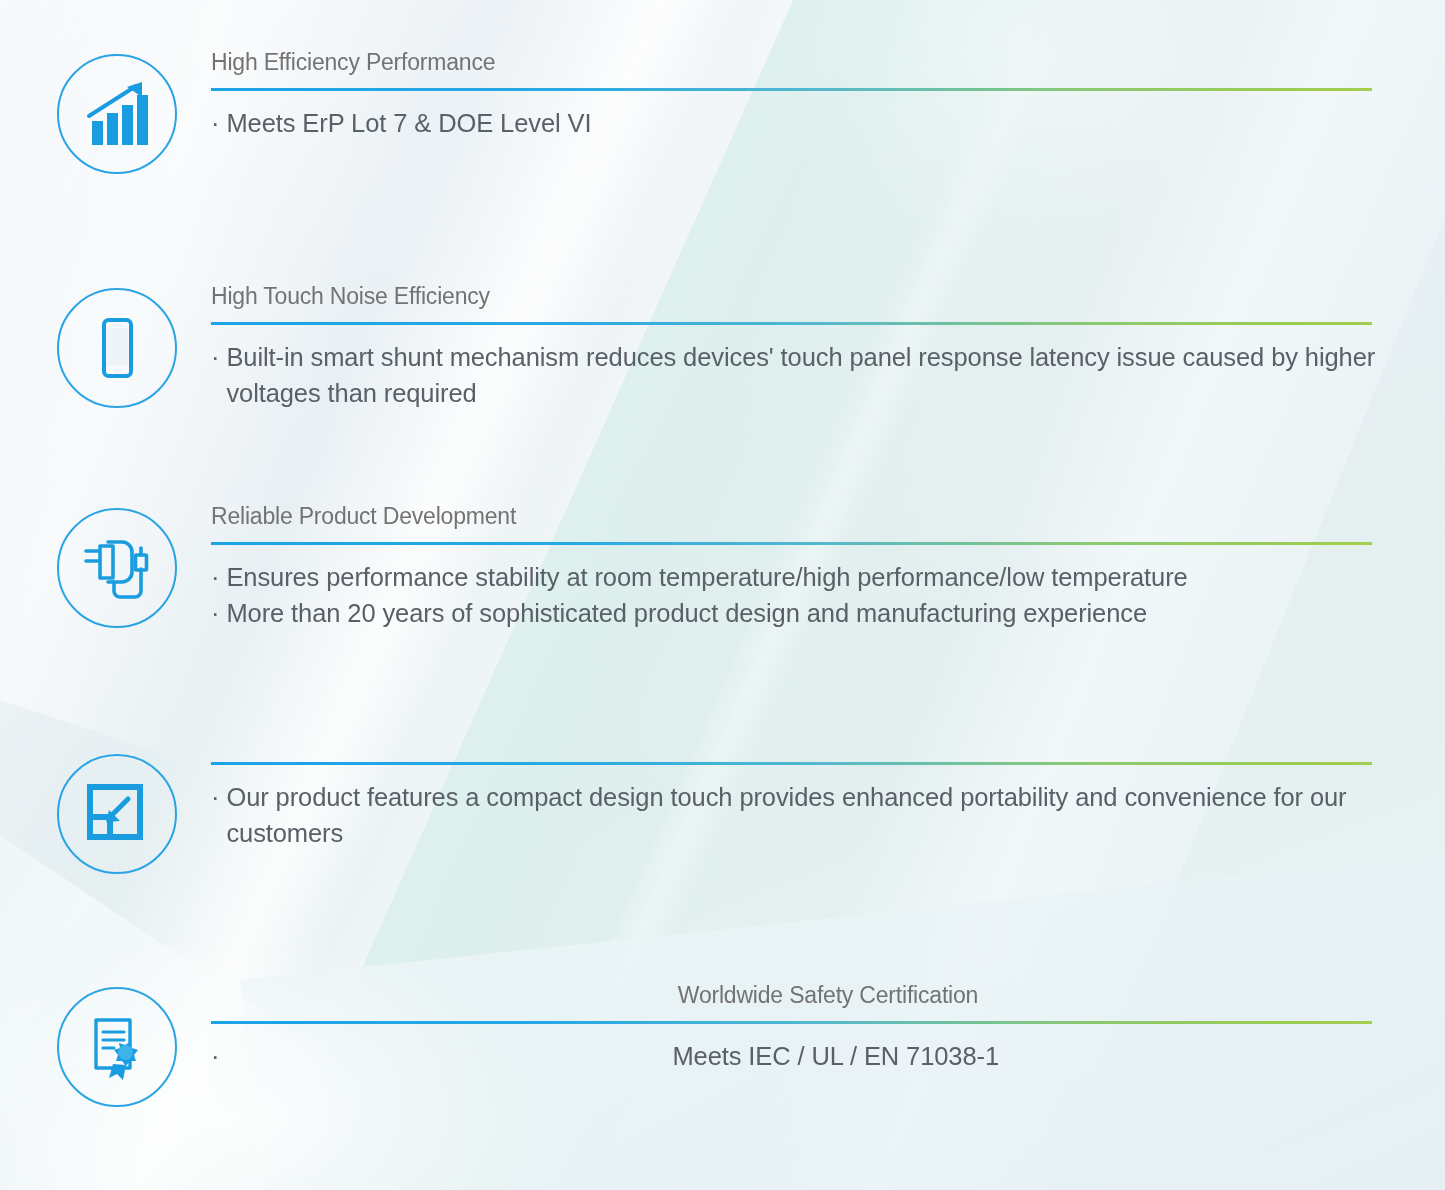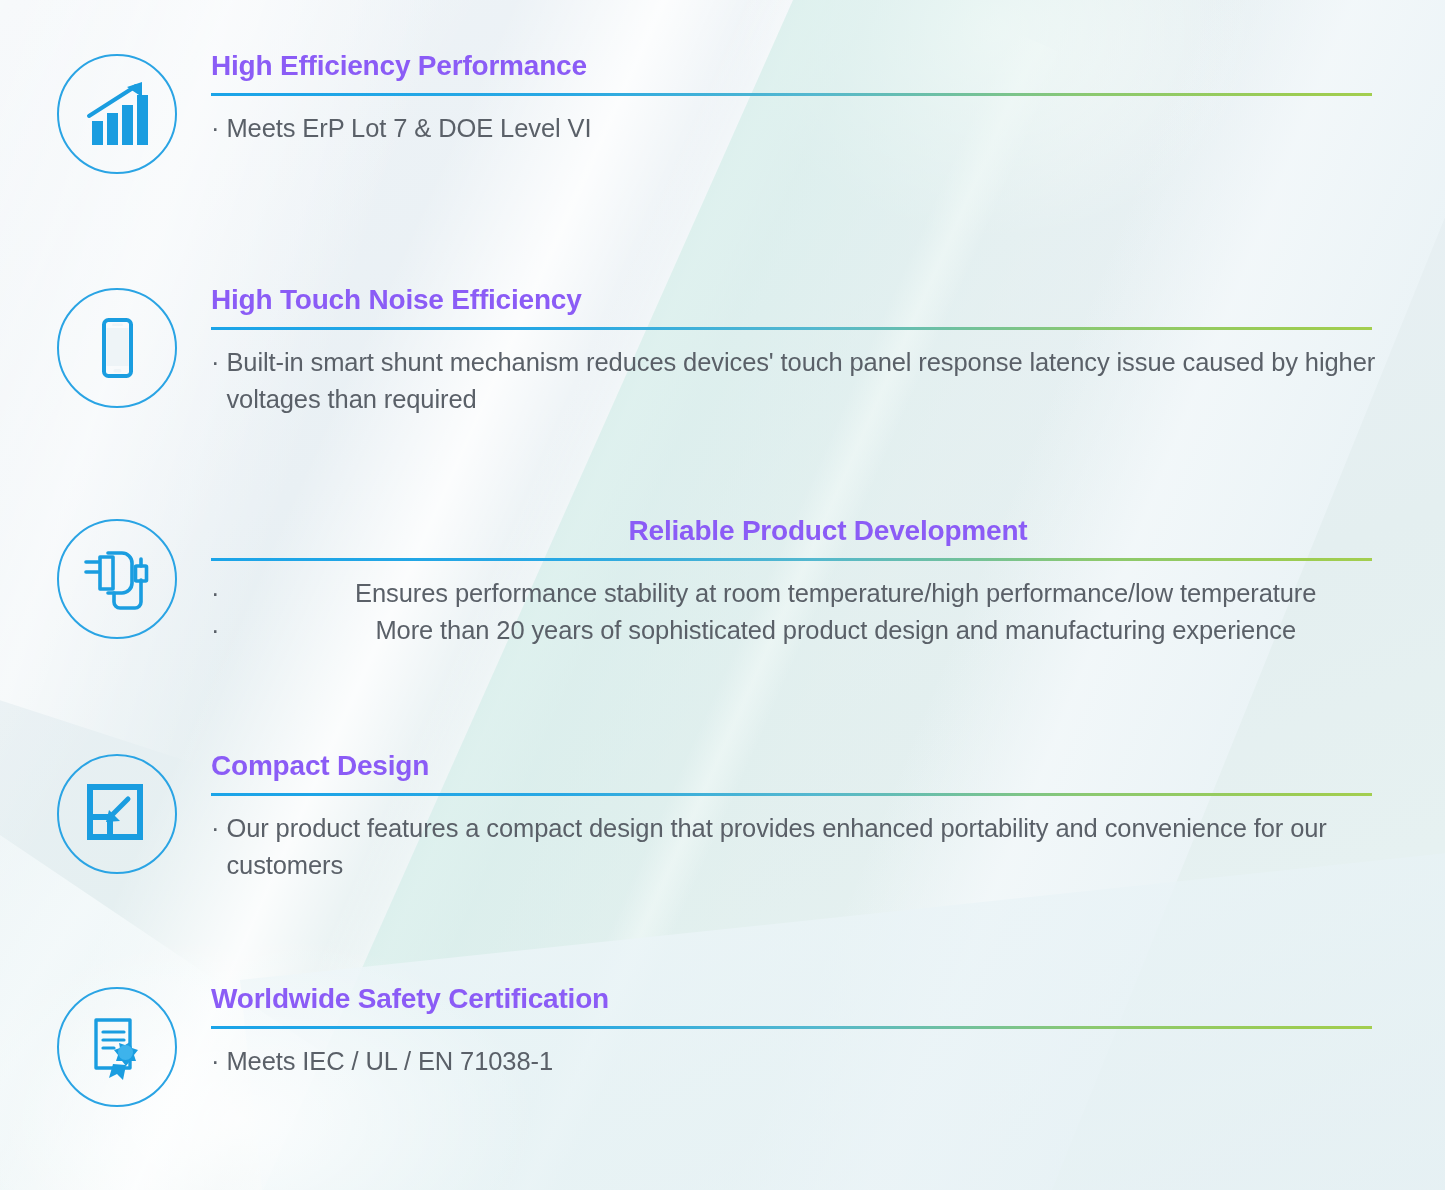--- a/index.html
+++ b/index.html
@@ -70,23 +70,23 @@
     width:120px; height:120px;
     border-radius:50%;
     border:2.4px solid #2aa4e4;
     display:flex; align-items:center; justify-content:center;
   }
   .icon-circle svg { display:block; }
 
   .body-col { flex:1; padding-left:33px; padding-right:0; }
 
   .f-title {
-    font-size:28px;
-    font-weight:bold;
-    color:#8b5cf6;
+    font-size:23px;
+    font-weight:normal;
+    color:#737373;
     letter-spacing:-0.2px;
     line-height:1.12;
     white-space:nowrap;
   }
 
   .rule {
     height:3px;
     width:1161px;
     margin-top:12px;
     background:linear-gradient(90deg,
@@ -180,21 +180,21 @@
       <div class="rule"></div>
       <div class="bullets">
         <div class="bullet">
           <span class="dot">·</span>
           <span class="btext">Built-in smart shunt mechanism reduces devices' touch panel response latency issue caused by higher voltages than required</span>
         </div>
       </div>
     </div>
   </div>
 
-  <div class="feature" style="top:515px;text-align:center;">
+  <div class="feature" style="top:504px;">
     <div class="icon-wrap">
       <div class="icon-circle">
         <svg width="78" height="78" viewBox="0 0 78 78">
           <g fill="none" stroke="#1a9de0" stroke-width="3.6" stroke-linecap="round" stroke-linejoin="round">
             <path d="M22 17 L22 49 L35 49 L35 17 Z"></path>
             <path d="M30 13 L44 13 A10 10 0 0 1 54 23 L54 43 A10 10 0 0 1 44 53 L30 53"></path>
             <path d="M8 22 L20 22"></path>
             <path d="M8 32 L20 32"></path>
             <path d="M36 53 L36 62 A6 6 0 0 0 42 68 L57 68 A6 6 0 0 0 63 62 L63 40"></path>
             <rect x="57.5" y="26" width="11" height="15" rx="1"></rect>
@@ -228,32 +228,31 @@
             <rect x="8" y="38" width="20" height="20"></rect>
           </g>
           <g stroke="#1a9de0" stroke-width="5" stroke-linecap="round" fill="none">
             <path d="M46 20 L28 38"></path>
           </g>
           <path d="M24 43 L38 42 L27 31 Z" fill="#1a9de0"></path>
         </svg>
       </div>
     </div>
     <div class="body-col">
-      <div class="f-title">Compact Design</div>
-      <div class="rule"></div>
-      <div class="bullets">
-        <div class="bullet">
-          <span class="dot">·</span>
-          <span class="btext">Our product features a compact design that provides enhanced portability and convenience for our customers</span>
-        </div>
-      </div>
-    </div>
-  </div>
-
-  <div class="feature" style="top:983px;">
+      <div class="rule"></div>
+      <div class="bullets">
+        <div class="bullet">
+          <span class="dot">·</span>
+          <span class="btext">Our product features a compact design touch provides enhanced portability and convenience for our customers</span>
+        </div>
+      </div>
+    </div>
+  </div>
+
+  <div class="feature" style="top:983px;text-align:center;">
     <div class="icon-wrap">
       <div class="icon-circle">
         <svg width="74" height="74" viewBox="0 0 74 74">
           <g fill="none" stroke="#1a9de0" stroke-width="3.4" stroke-linejoin="round">
             <path d="M16 10 L50 10 L50 58 L16 58 Z"></path>
           </g>
           <g stroke="#1a9de0" stroke-width="3.2" stroke-linecap="round">
             <path d="M23 22 L44 22"></path>
             <path d="M23 30 L44 30"></path>
             <path d="M23 38 L34 38"></path>

